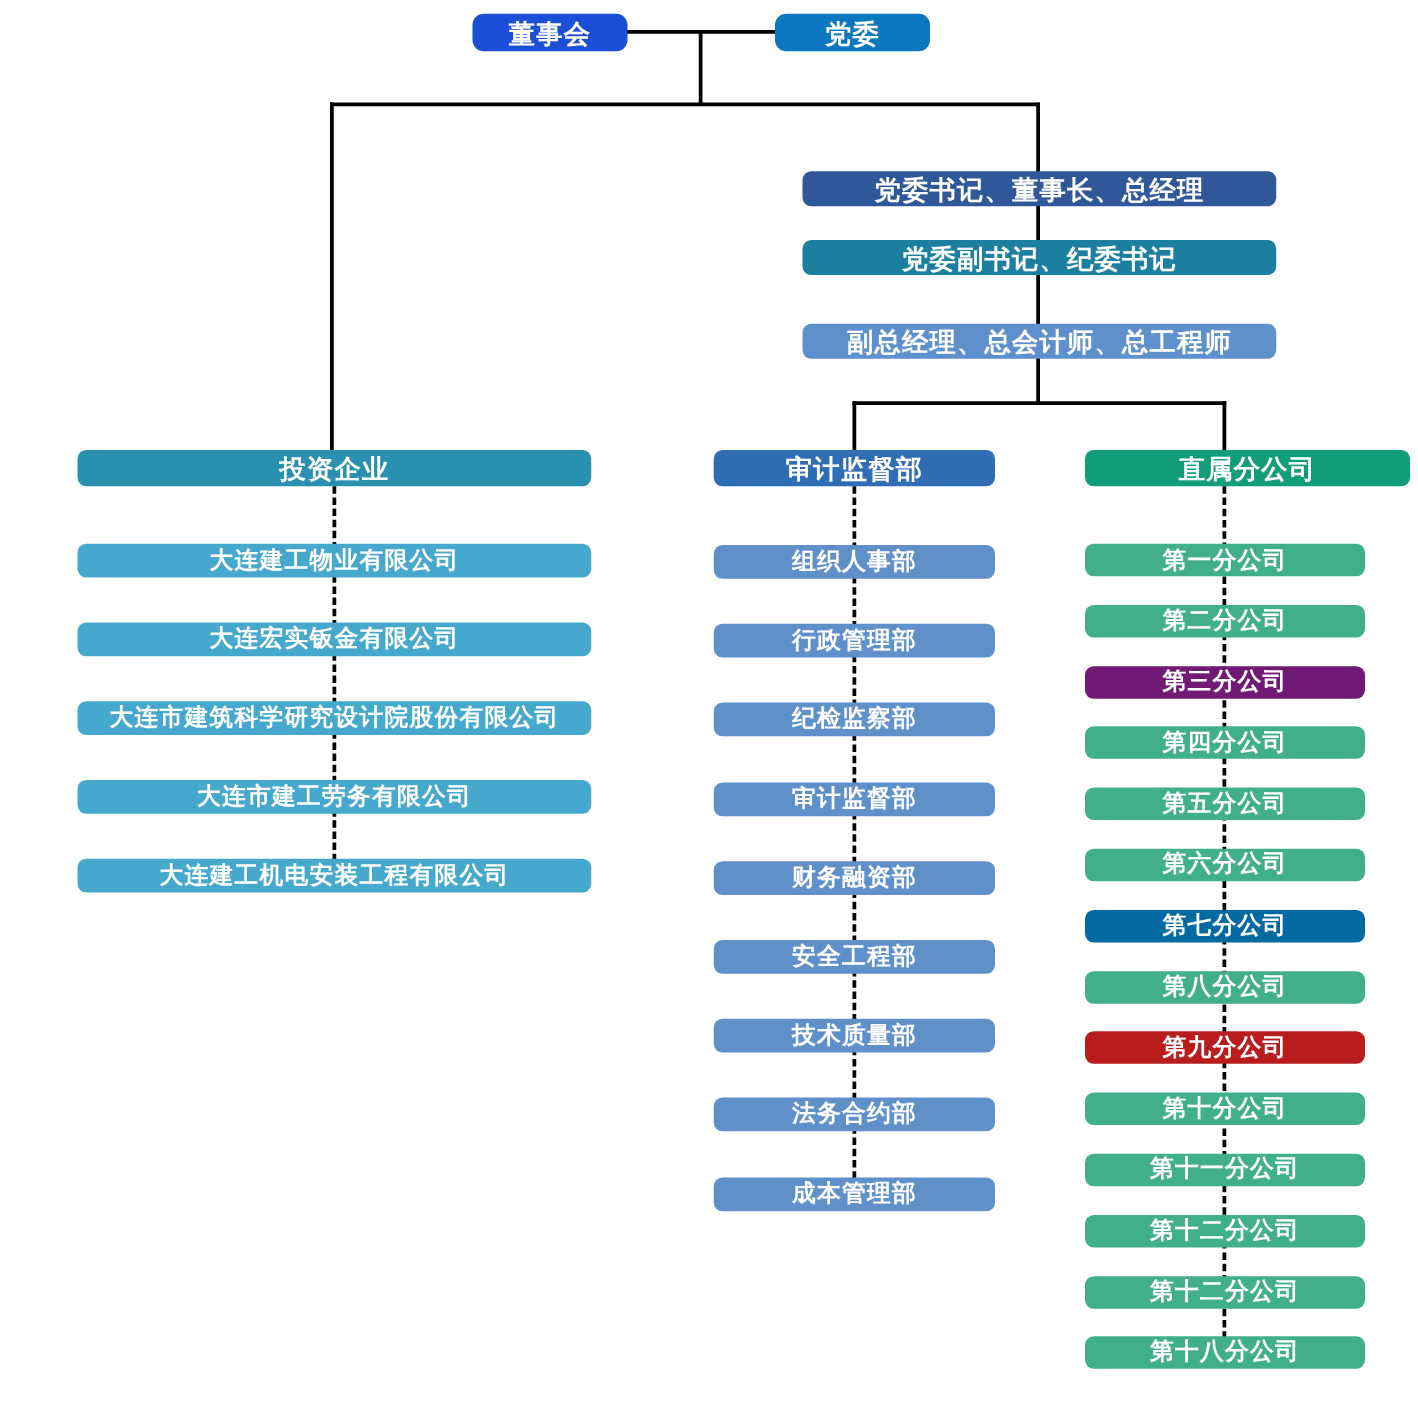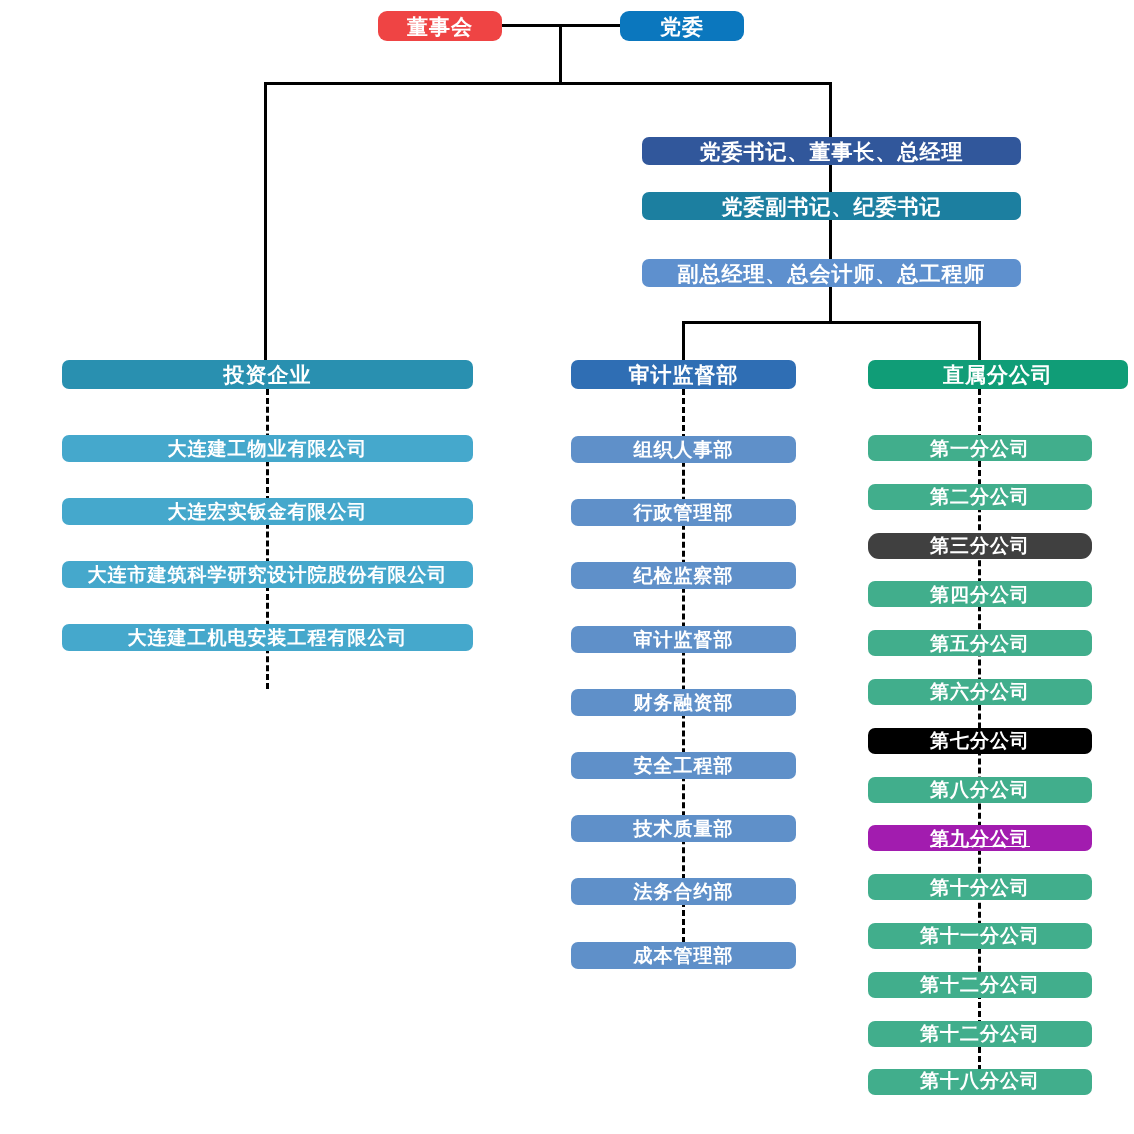--- a/index.html
+++ b/index.html
@@ -38,61 +38,62 @@
   <div class="vline" style="left:264px; top:82px; height:280px;"></div>
   <div class="vline" style="left:829px; top:82px; height:242px;"></div>
   <div class="hline" style="left:682px; top:321px; width:299px;"></div>
   <div class="vline" style="left:682px; top:321px; height:41px;"></div>
   <div class="vline" style="left:978px; top:321px; height:41px;"></div>
 
   <div class="dline" style="left:266px; top:389px; height:300px;"></div>
   <div class="dline" style="left:682px; top:389px; height:554px;"></div>
   <div class="dline" style="left:978px; top:389px; height:682px;"></div>
 
-  <div class="box top-box" style="left: 378px; top: 11px; width: 124px; height: 30px; background: #ef4444;">董事会</div>
+  <div class="box top-box" style="left: 378px; top: 11px; width: 124px; height: 30px; background: #1d4ed8;">董事会</div>
   <div class="box top-box" style="left: 620px; top: 11px; width: 124px; height: 30px; background: rgb(11, 119, 190);">党委</div>
 
   <div class="box" style="left: 642px; top: 125px; width: 379px; height: 28px; background: rgb(49, 87, 155); margin-top: 12px;">党委书记、董事长、总经理</div>
   <div class="box" style="left: 642px; top: 192px; width: 379px; height: 28px; background: rgb(28, 127, 160);">党委副书记、纪委书记</div>
   <div class="box" style="left: 642px; top: 259px; width: 379px; height: 28px; background: rgb(94, 144, 206);">副总经理、总会计师、总工程师</div>
 
   <div class="box" style="left: 62px; top: 360px; width: 411px; height: 29px; background: rgb(41, 144, 176);">投资企业</div>
   <div class="box" style="left: 571px; top: 360px; width: 225px; height: 29px; background: rgb(47, 110, 180);">审计监督部</div>
   <div class="box" style="left: 868px; top: 360px; width: 260px; height: 29px; background: rgb(16, 157, 119);">直属分公司</div>
 
   <div class="col col-invest">
 
   <div class="box" style="background: rgb(69, 168, 204);">大连建工物业有限公司</div>
       <div class="box" style="background: rgb(69, 168, 204);">大连宏实钣金有限公司</div>
       <div class="box" style="background: rgb(69, 168, 204);">大连市建筑科学研究设计院股份有限公司</div>
+      <div class="box" style="background: rgb(69, 168, 204);">大连市建工劳务有限公司</div>
       <div class="box" style="background: rgb(69, 168, 204);">大连建工机电安装工程有限公司</div>
     </div>
   <div class="col col-mgmt">
 
   <div class="box" style="background: rgb(95, 144, 201);">组织人事部</div>
       <div class="box" style="background: rgb(95, 144, 201);">行政管理部</div>
       <div class="box" style="background: rgb(95, 144, 201);">纪检监察部</div>
       <div class="box" style="background: rgb(95, 144, 201);">审计监督部</div>
       <div class="box" style="background: rgb(95, 144, 201);">财务融资部</div>
       <div class="box" style="background: rgb(95, 144, 201);">安全工程部</div>
       <div class="box" style="background: rgb(95, 144, 201);">技术质量部</div>
       <div class="box" style="background: rgb(95, 144, 201);">法务合约部</div>
       <div class="box" style="background: rgb(95, 144, 201);">成本管理部</div>
     </div>
   <div class="col col-branch">
 
   <div class="box" style="background: rgb(65, 174, 140);">第一分公司</div>
       <div class="box" style="background: rgb(65, 174, 140);">第二分公司</div>
-      <div class="box" style="background: #404040; border-radius: 11px;">第三分公司</div>
+      <div class="box" style="background: #701a75;">第三分公司</div>
       <div class="box" style="background: rgb(65, 174, 140);">第四分公司</div>
       <div class="box" style="background: rgb(65, 174, 140);">第五分公司</div>
       <div class="box" style="background: rgb(65, 174, 140);">第六分公司</div>
-      <div class="box" style="background: #000000; margin-left: 23px;">第七分公司</div>
+      <div class="box" style="background: #0369a1; margin-left: 23px;">第七分公司</div>
       <div class="box" style="background: rgb(65, 174, 140);">第八分公司</div>
-      <div class="box" style="background: #a21caf; text-decoration: underline;">第九分公司</div>
+      <div class="box" style="background: #b91c1c;">第九分公司</div>
       <div class="box" style="background: rgb(65, 174, 140);">第十分公司</div>
       <div class="box" style="background: rgb(65, 174, 140);">第十一分公司</div>
       <div class="box" style="background: rgb(65, 174, 140);">第十二分公司</div>
       <div class="box" style="background: rgb(65, 174, 140);">第十二分公司</div>
       <div class="box" style="background: rgb(65, 174, 140); font-family: Liberation Mono, monospace;">第十八分公司</div>
     </div>
 
 </div>
 
 </body></html>

